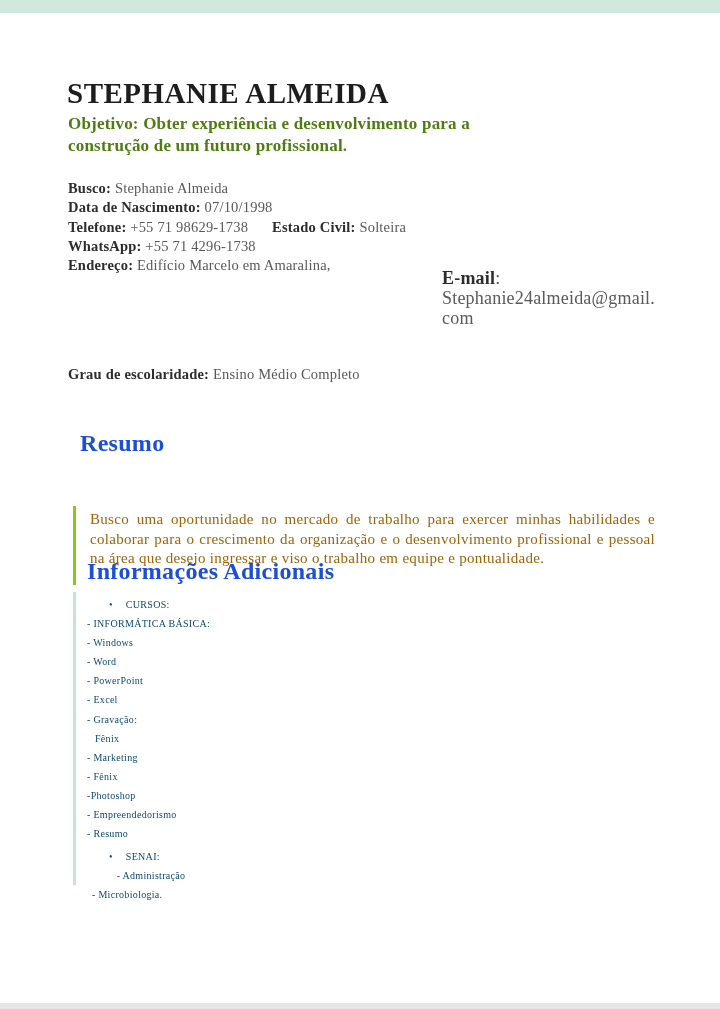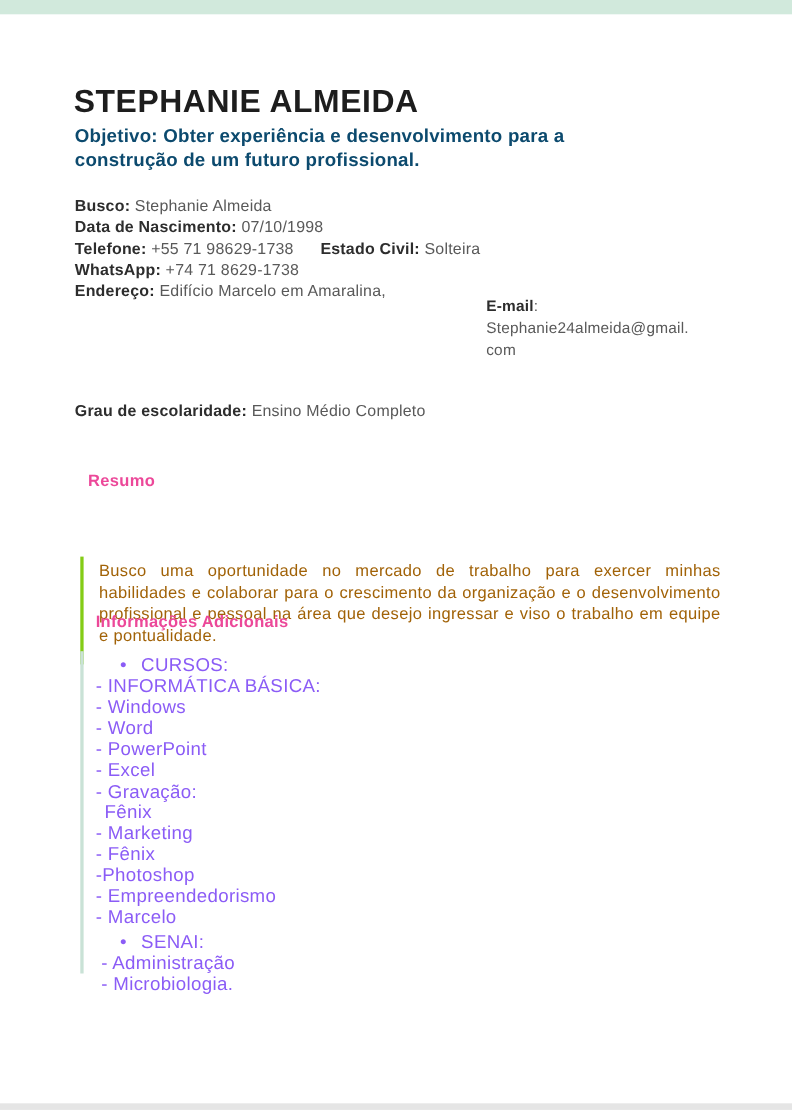--- a/index.html
+++ b/index.html
@@ -3,21 +3,21 @@
 <meta charset="utf-8">
 <style>
   html, body { margin: 0; padding: 0; background: #ffffff; }
   * { box-sizing: border-box; }
   .page {
     position: relative;
     width: 720px;
     height: 1009px;
     background: #ffffff;
     overflow: hidden;
-    font-family: Liberation Sans, sans-serif;
+    font-family: Liberation Serif, serif;
   }
   .top-strip {
     position: absolute; left: 0; top: 0;
     width: 720px; height: 13px;
     background: #d1e9dc;
   }
   .bottom-strip {
     position: absolute; left: 0; top: 1003px;
     width: 720px; height: 6px;
     background: #e5e5e5;
@@ -25,72 +25,72 @@
   .title {
     position: absolute; left: 67px; top: 79px;
     margin: 0;
     font-size: 29px; font-weight: bold; letter-spacing: 0.5px;
     color: #1d1d1d; line-height: 1;
     white-space: nowrap;
   }
   .objective {
     position: absolute; left: 68px; top: 113px;
     font-size: 17px; font-weight: bold; letter-spacing: 0.2px;
-    color: #0c4a6e; line-height: 22px;
+    color: #4d7c0f; line-height: 22px;
     white-space: nowrap;
   }
   .details {
     position: absolute; left: 68px; top: 179px;
     font-size: 14.5px; letter-spacing: 0.2px;
     line-height: 19.3px; color: #595959;
     white-space: nowrap;
   }
   .lbl { font-weight: bold; color: #2d2d2d; }
   .val { color: #595959; }
   .gap-left { margin-left: 20px; margin-top: 25px; }
   .email-block {
     position: absolute; left: 442px; top: 268px;
-    font-size: 14px; letter-spacing: 0.2px;
+    font-size: 18px; letter-spacing: 0.2px;
     line-height: 20px; color: #595959;
   }
   .education {
     position: absolute; left: 68px; top: 366px;
     font-size: 14.5px; letter-spacing: 0.2px;
     color: #595959; white-space: nowrap;
   }
   .section-heading {
     position: absolute; margin: 0;
-    font-size: 15px; font-weight: bold; letter-spacing: 0.3px;
-    color: #ec4899; line-height: 1.1; white-space: nowrap;
+    font-size: 24px; font-weight: bold; letter-spacing: 0.3px;
+    color: #1d4ed8; line-height: 1.1; white-space: nowrap;
   }
   .resumo-heading { left: 80px; top: 430px; }
   .info-heading  { left: 87px; top: 558px; }
   .resumo-text {
     position: absolute; left: 73px; top: 462px;
     width: 582px;
     border-left: 3px solid #84cc16;
     padding: 4px 0 16px 14px;
     font-size: 15px; letter-spacing: 0.3px;
     line-height: 19.5px; color: #a16207;
     text-align: justify;
     margin-top: 44px;
   }
   .info-list {
     position: absolute; left: 73px; top: 592px;
-    font-size: 17px; letter-spacing: 0.3px;
-    line-height: 19.1px; color: #8b5cf6;
+    font-size: 10px; letter-spacing: 0.3px;
+    line-height: 19.1px; color: #0c4a6e;
   }
   .group-bordered {
     border-left: 3px solid #c9e2d6;
     padding: 3px 0 0 11px;
   }
   .bullet-line { padding-left: 22px; }
   .bullet-glyph { display: inline-block; margin-right: 13px; }
   .senai-line { margin-top: 4px; }
-  .senai-item { padding-left: 5px; }
+  .senai-item { padding-left: 5px; text-align: center; }
   .outside-item { padding-left: 19px; }
   .item.indent { padding-left: 8px; }
   .item, .bullet-line, .detail-row { white-space: nowrap; }
 </style>
 </head>
 <body>
 
 <div class="page">
 
   <div class="top-strip"></div>
@@ -112,21 +112,21 @@
       <span class="val">07/10/1998</span>
     </div>
     <div class="detail-row">
       <span class="lbl">Telefone:</span>
       <span class="val">+55 71 98629-1738</span>
       <span class="lbl gap-left">Estado Civil:</span>
       <span class="val">Solteira</span>
     </div>
     <div class="detail-row">
       <span class="lbl">WhatsApp:</span>
-      <span class="val">+74 71 8629-1738</span>
+      <span class="val">+55 71 4296-1738</span>
     </div>
     <div class="detail-row">
       <span class="lbl">Endereço:</span>
       <span class="val">Edifício Marcelo em Amaralina,</span>
     </div>
   </div>
 
   <div class="email-block">
     <div>
       <span class="lbl">E-mail</span><span class="val">:</span>
@@ -155,21 +155,21 @@
       <div class="item">- Windows</div>
       <div class="item">- Word</div>
       <div class="item">- PowerPoint</div>
       <div class="item">- Excel</div>
       <div class="item">- Gravação:</div>
       <div class="item indent">Fênix</div>
       <div class="item">- Marketing</div>
       <div class="item">- Fênix</div>
       <div class="item">-Photoshop</div>
       <div class="item">- Empreendedorismo</div>
-      <div class="item">- Marcelo</div>
+      <div class="item">- Resumo</div>
       <div class="bullet-line senai-line">
         <span class="bullet-glyph">•</span><span>SENAI:</span>
       </div>
       <div class="item senai-item">- Administração</div>
     </div>
     <div class="item outside-item">- Microbiologia.</div>
   </div>
 
   <div class="bottom-strip"></div>
 

